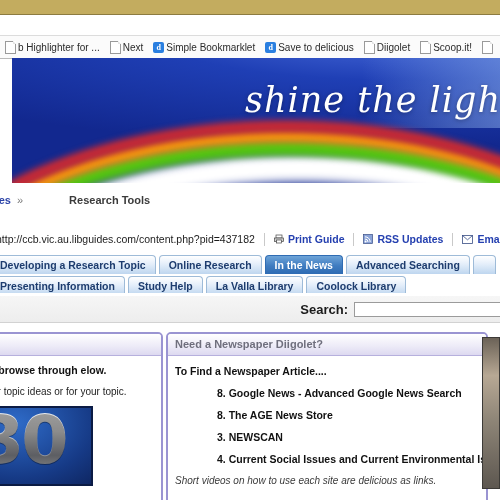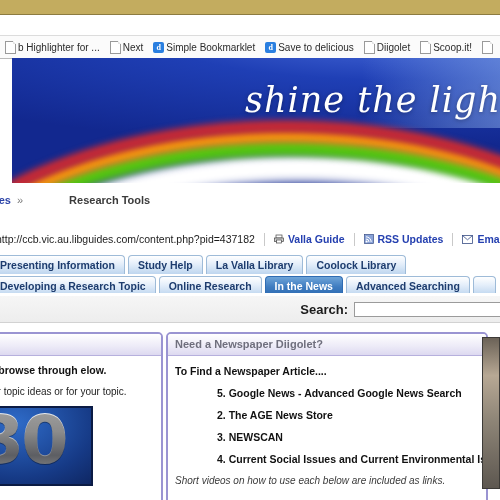--- a/index.html
+++ b/index.html
@@ -258,21 +258,21 @@
   <span id="url-text">http://ccb.vic.au.libguides.com/content.php?pid=437182</span>
   <span class="vdiv"></span>
   <span class="act">
     <span>
       <svg width="10" height="10" viewBox="0 0 10 10">
           <rect x="2" y="1" width="6" height="3" fill="#fff" stroke="#444" stroke-width=".7"></rect>
           <rect x="0.5" y="4" width="9" height="3.5" fill="#cfcfcf" stroke="#444" stroke-width=".7"></rect>
           <rect x="2.5" y="6" width="5" height="3" fill="#fff" stroke="#444" stroke-width=".7"></rect>
         </svg>
     </span>
-    <span>Valla Guide</span>
+    <span>Print Guide</span>
   </span>
   <span class="vdiv"></span>
   <span class="act">
     <span>
       <svg width="10" height="10" viewBox="0 0 10 10">
           <rect x="0.5" y="0.5" width="9" height="9" fill="#8aa3d8" stroke="#3a4f86" stroke-width=".7"></rect>
           <circle cx="2.6" cy="7.4" r="1" fill="#fff"></circle>
           <path d="M2 5a3 3 0 0 1 3 3" stroke="#fff" stroke-width="1" fill="none"></path>
           <path d="M2 2.8a5.2 5.2 0 0 1 5.2 5.2" stroke="#fff" stroke-width="1" fill="none"></path>
         </svg>
@@ -286,31 +286,31 @@
           <rect x="0.5" y="0.5" width="10" height="8" fill="#fff" stroke="#3a4f86" stroke-width=".8"></rect>
           <path d="M0.5 0.5 L5.5 4.8 L10.5 0.5" stroke="#3a4f86" stroke-width=".8" fill="none"></path>
         </svg>
     </span>
     <span>Emai</span>
   </span>
 </div>
 
 <div id="tabs">
   <div class="tab-row">
-    <div class="tab first">Presenting Information</div>
-    <div class="tab">Study Help</div>
-    <div class="tab">La Valla Library</div>
-    <div class="tab">Coolock Library</div>
-  </div>
-  <div class="tab-row">
     <div class="tab first">Developing a Research Topic</div>
     <div class="tab">Online Research</div>
     <div class="tab active">In the News</div>
     <div class="tab">Advanced Searching</div>
     <div class="tab">&nbsp;</div>
+  </div>
+  <div class="tab-row">
+    <div class="tab first">Presenting Information</div>
+    <div class="tab">Study Help</div>
+    <div class="tab">La Valla Library</div>
+    <div class="tab">Coolock Library</div>
   </div>
 </div>
 <div id="tabs-underline"></div>
 
 <div id="search-row">
   <span id="search-label">Search:</span>
   <input id="search-input" type="text" placeholder="" style="">
 </div>
 
 <div id="content">
@@ -326,24 +326,24 @@
         <span>30</span>
       </div>
     </div>
   </div>
 
   <div class="box" id="box-right">
     <div class="box-head">Need a Newspaper Diigolet?</div>
     <div class="box-body">
       <div class="intro">To Find a Newspaper Article....</div>
       <ol style="list-style: none;">
-        <li>5. Google News - Advanced Google News Search</li>
-        <li>2. The AGE News Store</li>
+        <li>8. Google News - Advanced Google News Search</li>
+        <li>8. The AGE News Store</li>
         <li>3. NEWSCAN</li>
         <li>4. Current Social Issues and Current Environmental Iss</li>
       </ol>
-      <div class="note">Short videos on how to use each below are included as links.</div>
+      <div class="note">Short videos on how to use each site are delicious as links.</div>
     </div>
   </div>
 
 </div>
 
 <div id="overlay-photo"></div>
 
 </body></html>

